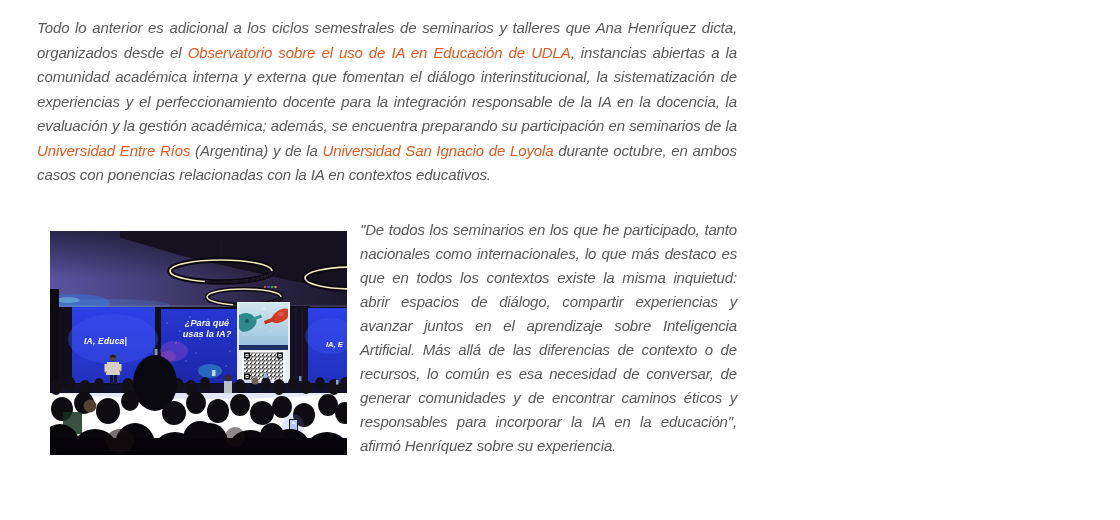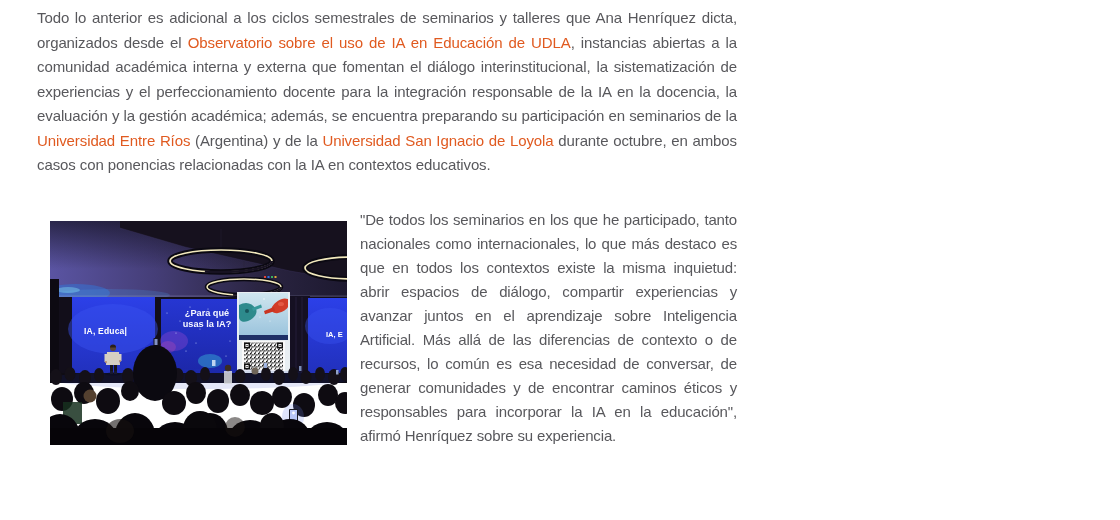--- a/index.html
+++ b/index.html
@@ -1,19 +1,19 @@
 <!DOCTYPE html>
 <html><head>
 <meta charset="utf-8">
 <style>
   * { margin:0; padding:0; box-sizing:border-box; }
   html,body { width:1120px; height:520px; background:#ffffff; overflow:hidden;
               font-family:"Liberation Sans", sans-serif; }
   .page { width:1120px; height:520px; background:#fff; }
-  .content { padding-top:6px; padding-left:37px; width:737px; }
+  .content { padding-top:16px; padding-left:37px; width:737px;font-style:italic; }
   .intro { width:700px; font-size:15px; line-height:24.5px; color:#58585c;
            text-align:justify; letter-spacing:-0.1px; }
   .intro a.link { color:#e05a20; text-decoration:none; cursor:pointer; }
   .figure-row { display:flex; margin-top:30px; width:700px; align-items:flex-start; }
   .photo-wrap { margin-top:13px; margin-left:13px; width:297px; height:224px;
                 flex:0 0 auto; overflow:hidden; }
   .photo-wrap svg { display:block; }
   .quote { flex:1 1 auto; margin-left:13px; width:377px; font-size:15px;
            line-height:24px; color:#58585c; text-align:justify; letter-spacing:-0.15px; }
 </style>

